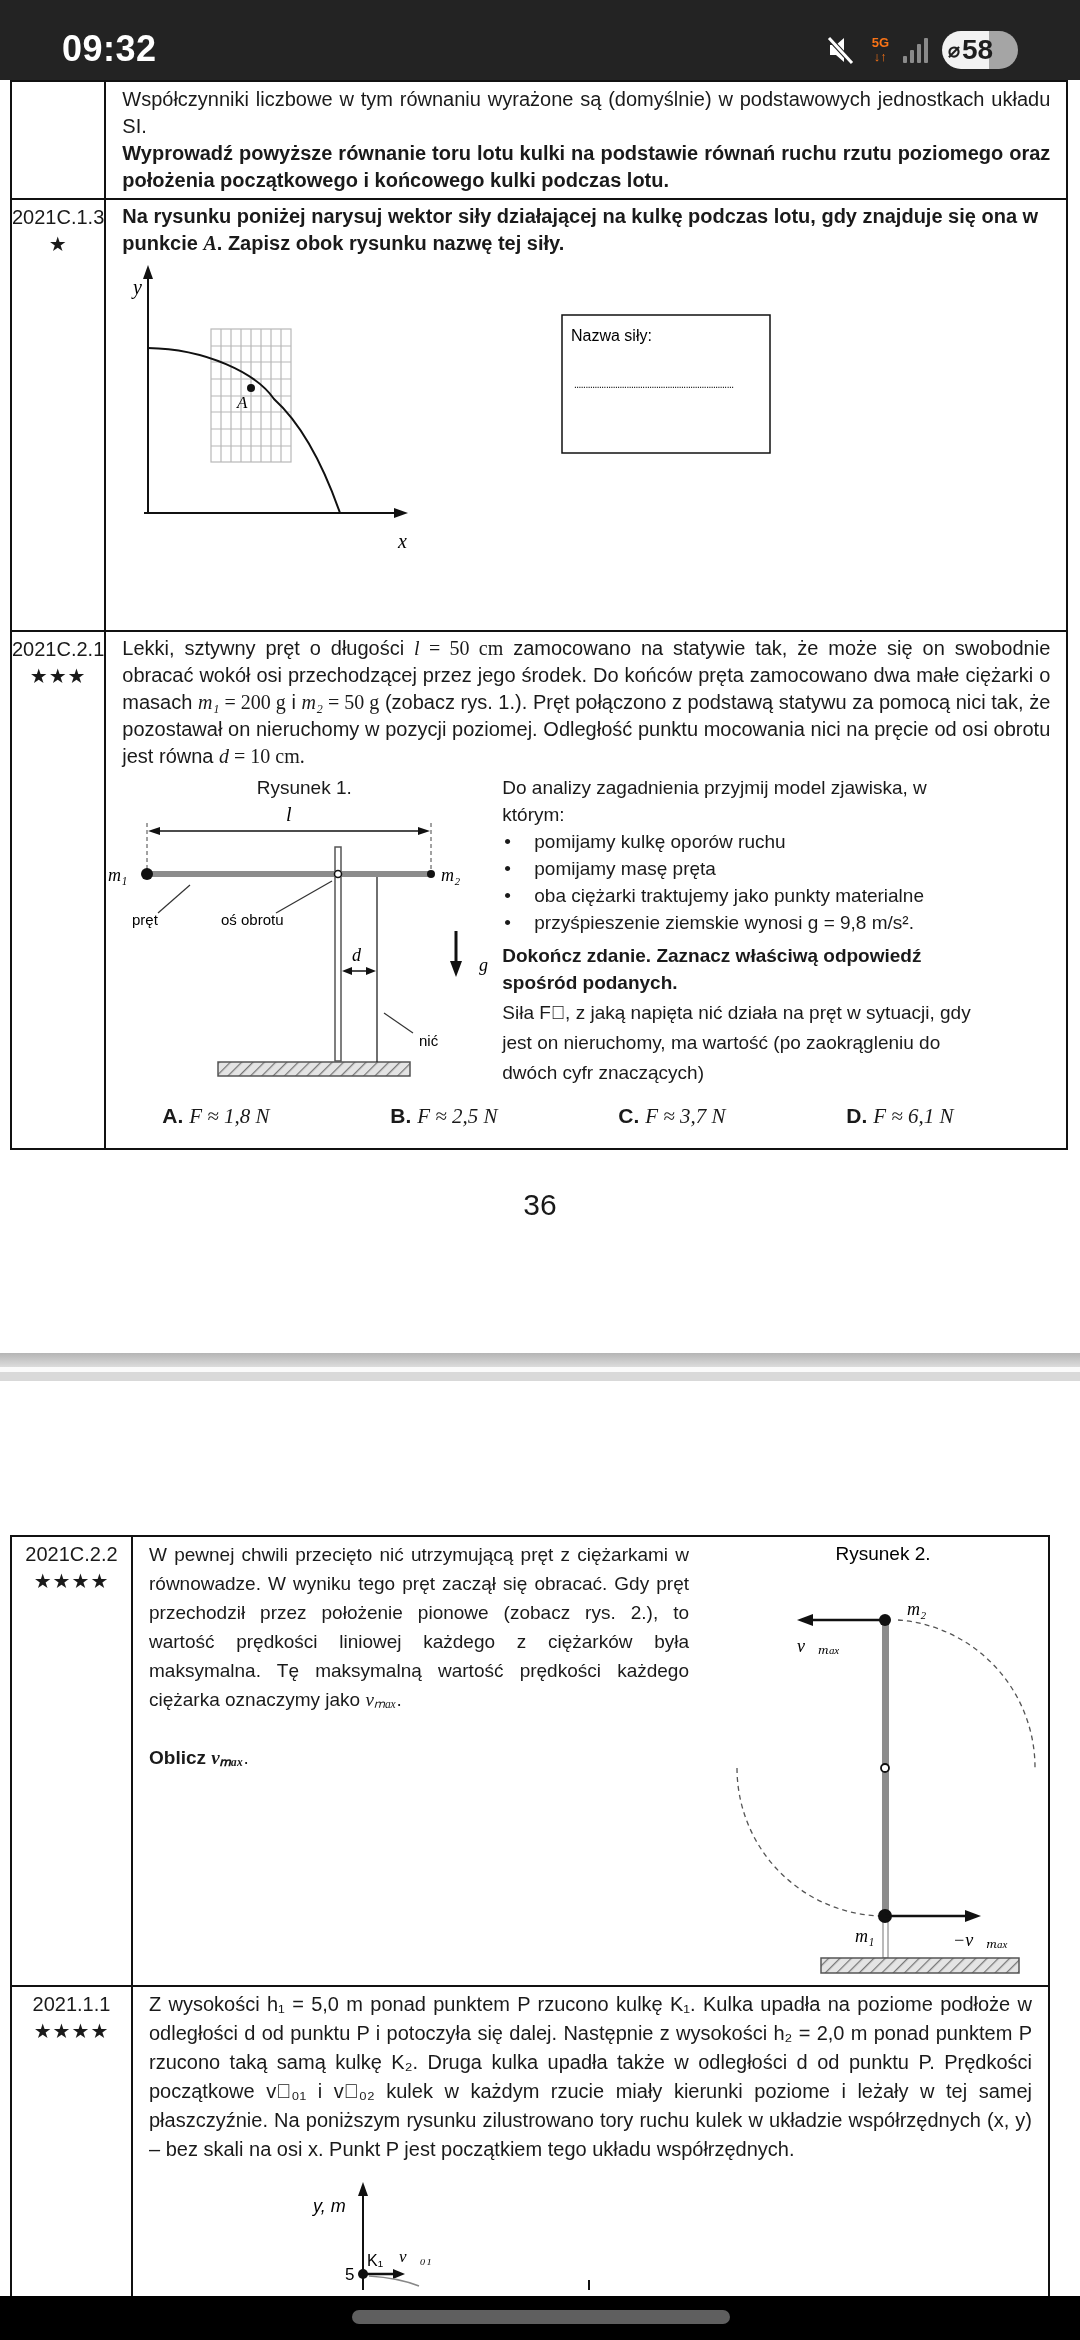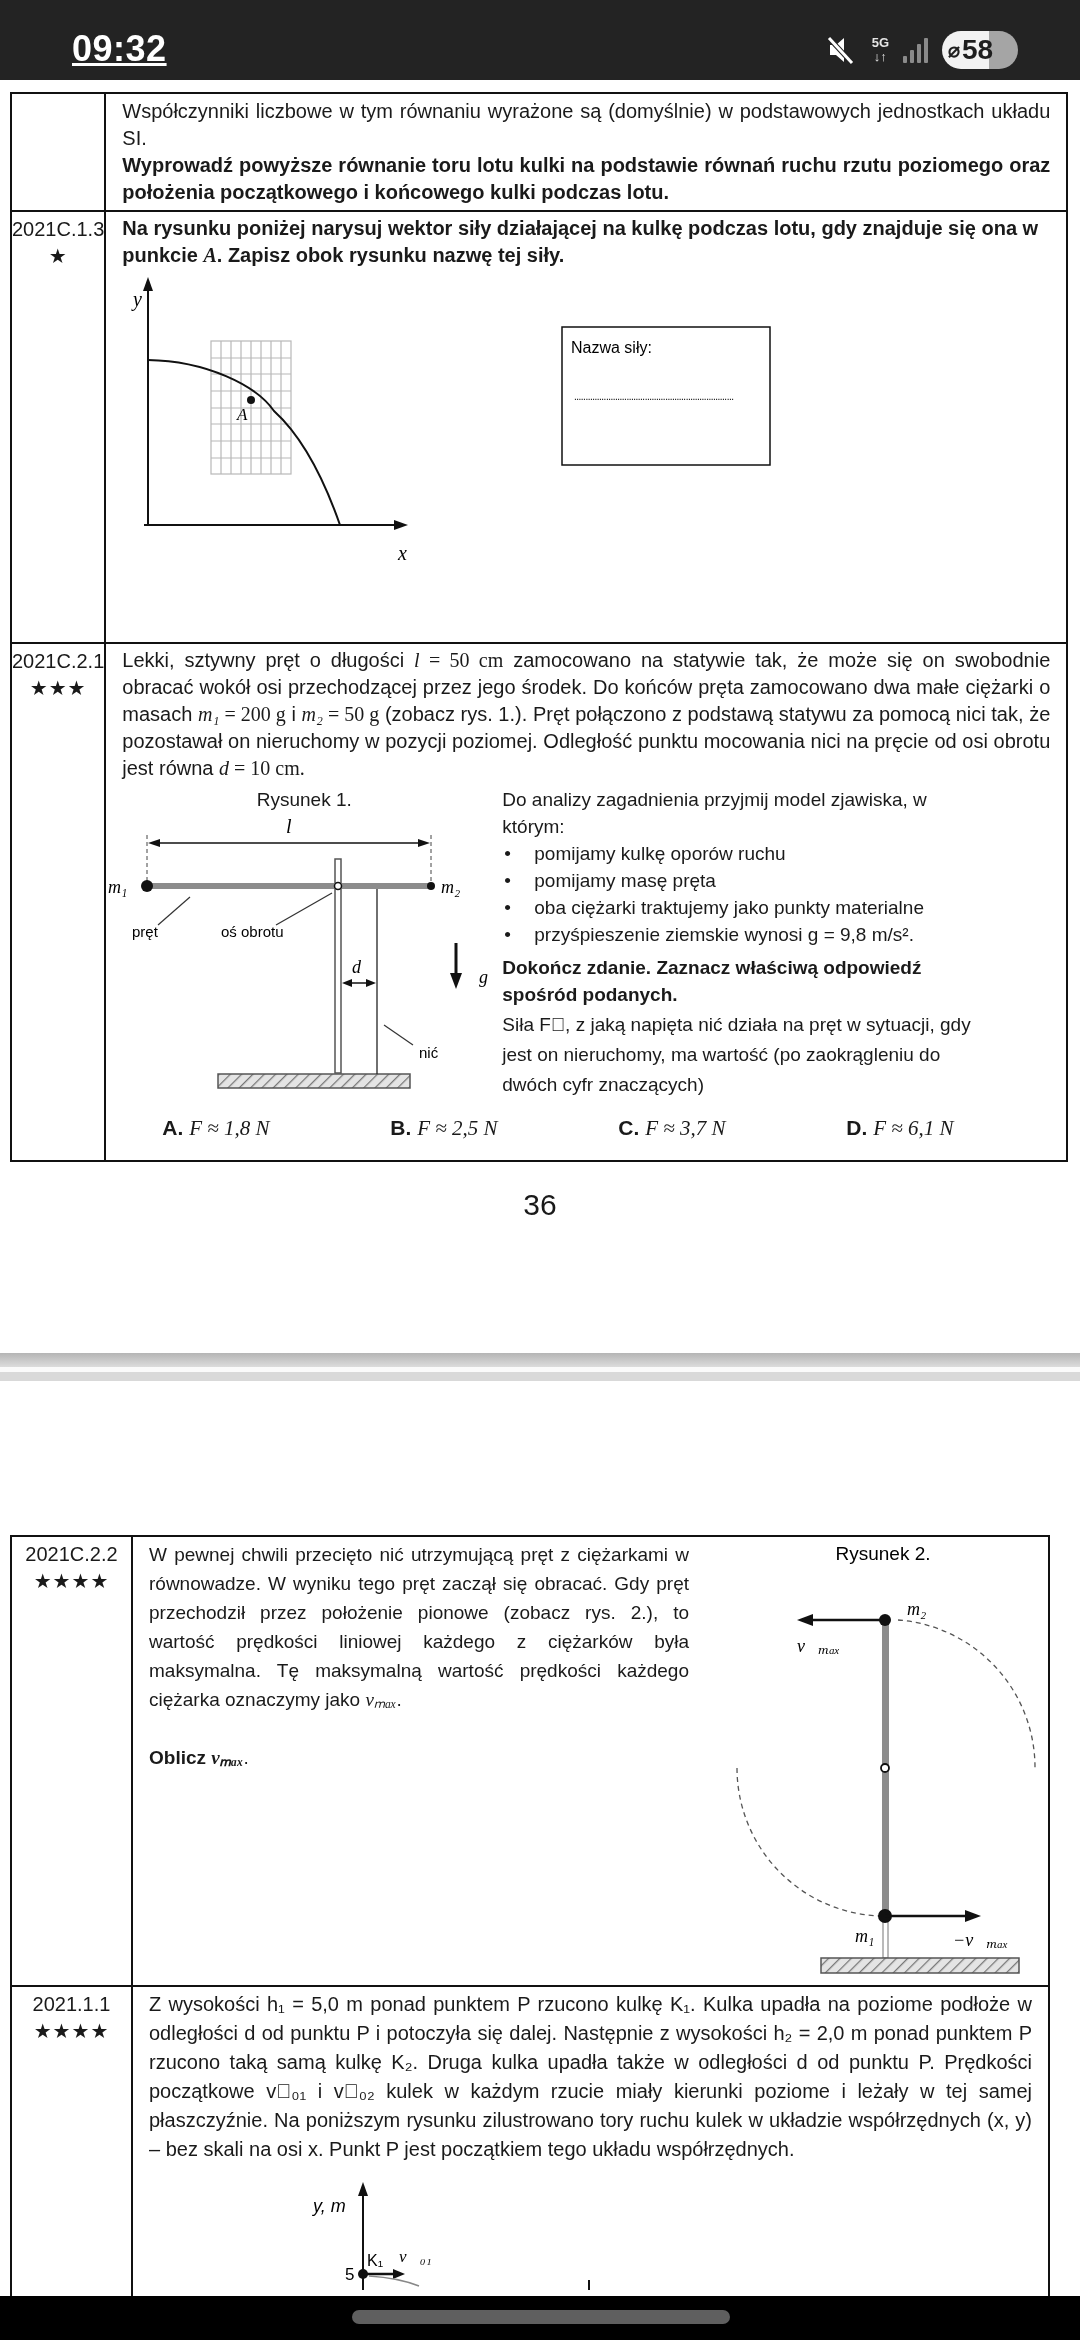--- a/index.html
+++ b/index.html
@@ -1,24 +1,24 @@
 <!DOCTYPE html>
 <html><head>
 <meta charset="utf-8">
 <style>
   * { box-sizing: border-box; margin: 0; padding: 0; }
   html, body { width: 1080px; height: 2340px; overflow: hidden; background: #ffffff; }
   body { position: relative; font-family: "Liberation Sans", sans-serif; color: #1a1a1a; }
 
   
   .statusbar { position: absolute; left: 0; top: 0; width: 1080px; height: 80px; background: #232323; color: #fff; }
-  .statusbar .time { position: absolute; left: 72px; top: 28px; font-size: 36px; font-weight: bold; letter-spacing: 0.5px; text-decoration: underline; }
+  .statusbar .time { position: absolute; left: 62px; top: 28px; font-size: 36px; font-weight: bold; letter-spacing: 0.5px; }
   .statusbar .icons { position: absolute; right: 62px; top: 30px; height: 40px; display: flex; align-items: center; gap: 14px; }
   .mute { width: 34px; height: 34px; }
-  .net { font-size: 13px; font-weight: bold; line-height: 14px; text-align: center; color: #e5e5e5; }
+  .net { font-size: 13px; font-weight: bold; line-height: 14px; text-align: center; color: #f97316; }
   .signal { display: flex; align-items: flex-end; gap: 3px; height: 26px; }
   .signal span { width: 4px; background: #8a8a8a; border-radius: 1px; }
   .battery { height: 38px; min-width: 76px; border-radius: 19px; background: linear-gradient(90deg, #f2f2f2 0 62%, #a5a5a5 62% 100%); color: #1e1e1e; font-size: 28px; font-weight: bold; display: flex; align-items: center; padding: 0 8px 0 6px; gap: 2px; }
   .battery .leaf { font-size: 20px; }
 
   
   .page { position: absolute; left: 0; top: 80px; width: 1080px; }
   table.q { position: absolute; left: 10px; width: 1040px; border-collapse: collapse; font-family: "Liberation Sans Narrow", "Liberation Sans", sans-serif; }
   table.q td { border: 2px solid #111; vertical-align: top; font-size: 20px; line-height: 27px; }
   td.idcell { width: 130px; text-align: center; padding-top: 4px; font-size: 19px; }
@@ -70,21 +70,21 @@
     </div>
     <div class="battery">
       <span class="leaf">⌀</span>
       <span>58</span>
     </div>
   </div>
 </div>
 
 <div class="page">
 
-  <table class="q" style="top:12px;">
+  <table class="q" style="top:0px;">
     <tbody>
         <tr>
       <td class="idcell" style="height:118px;"></td>
       <td class="content just" style="padding-top:4px;">
         <div>Współczynniki liczbowe w tym równaniu wyrażone są (domyślnie) w podstawowych jednostkach układu SI.</div>
         <div class="b">Wyprowadź powyższe równanie toru lotu kulki na podstawie równań ruchu rzutu poziomego oraz położenia początkowego i końcowego kulki podczas lotu.</div>
       </td>
     </tr>
 
     <tr>

